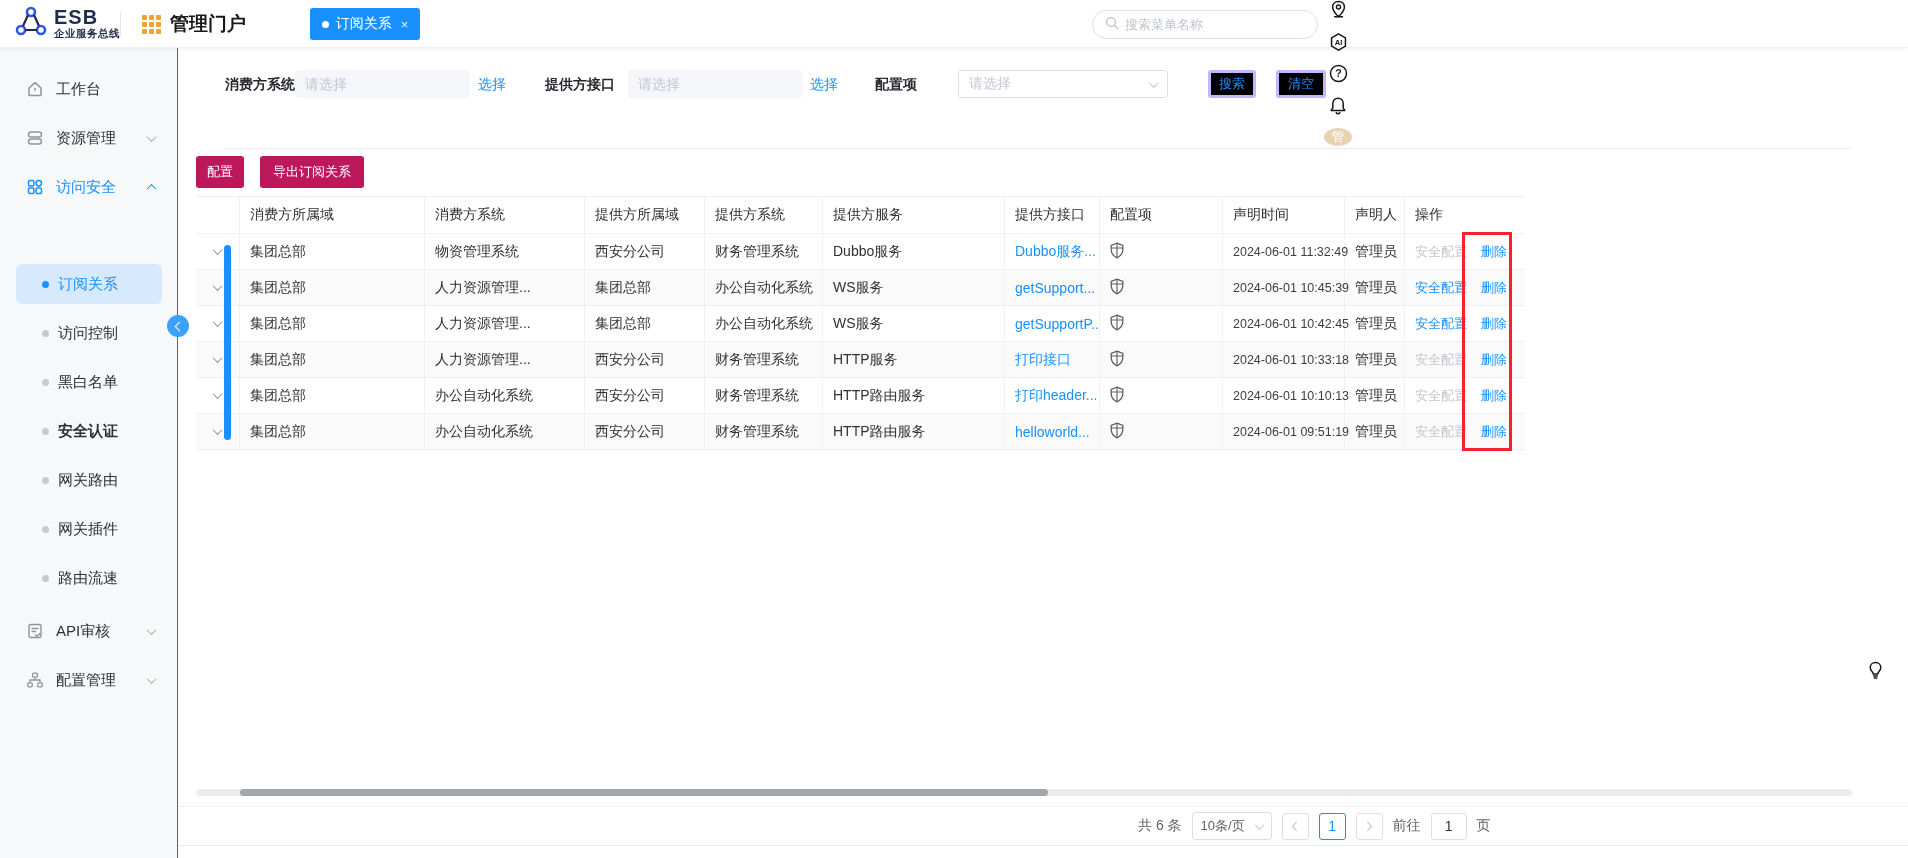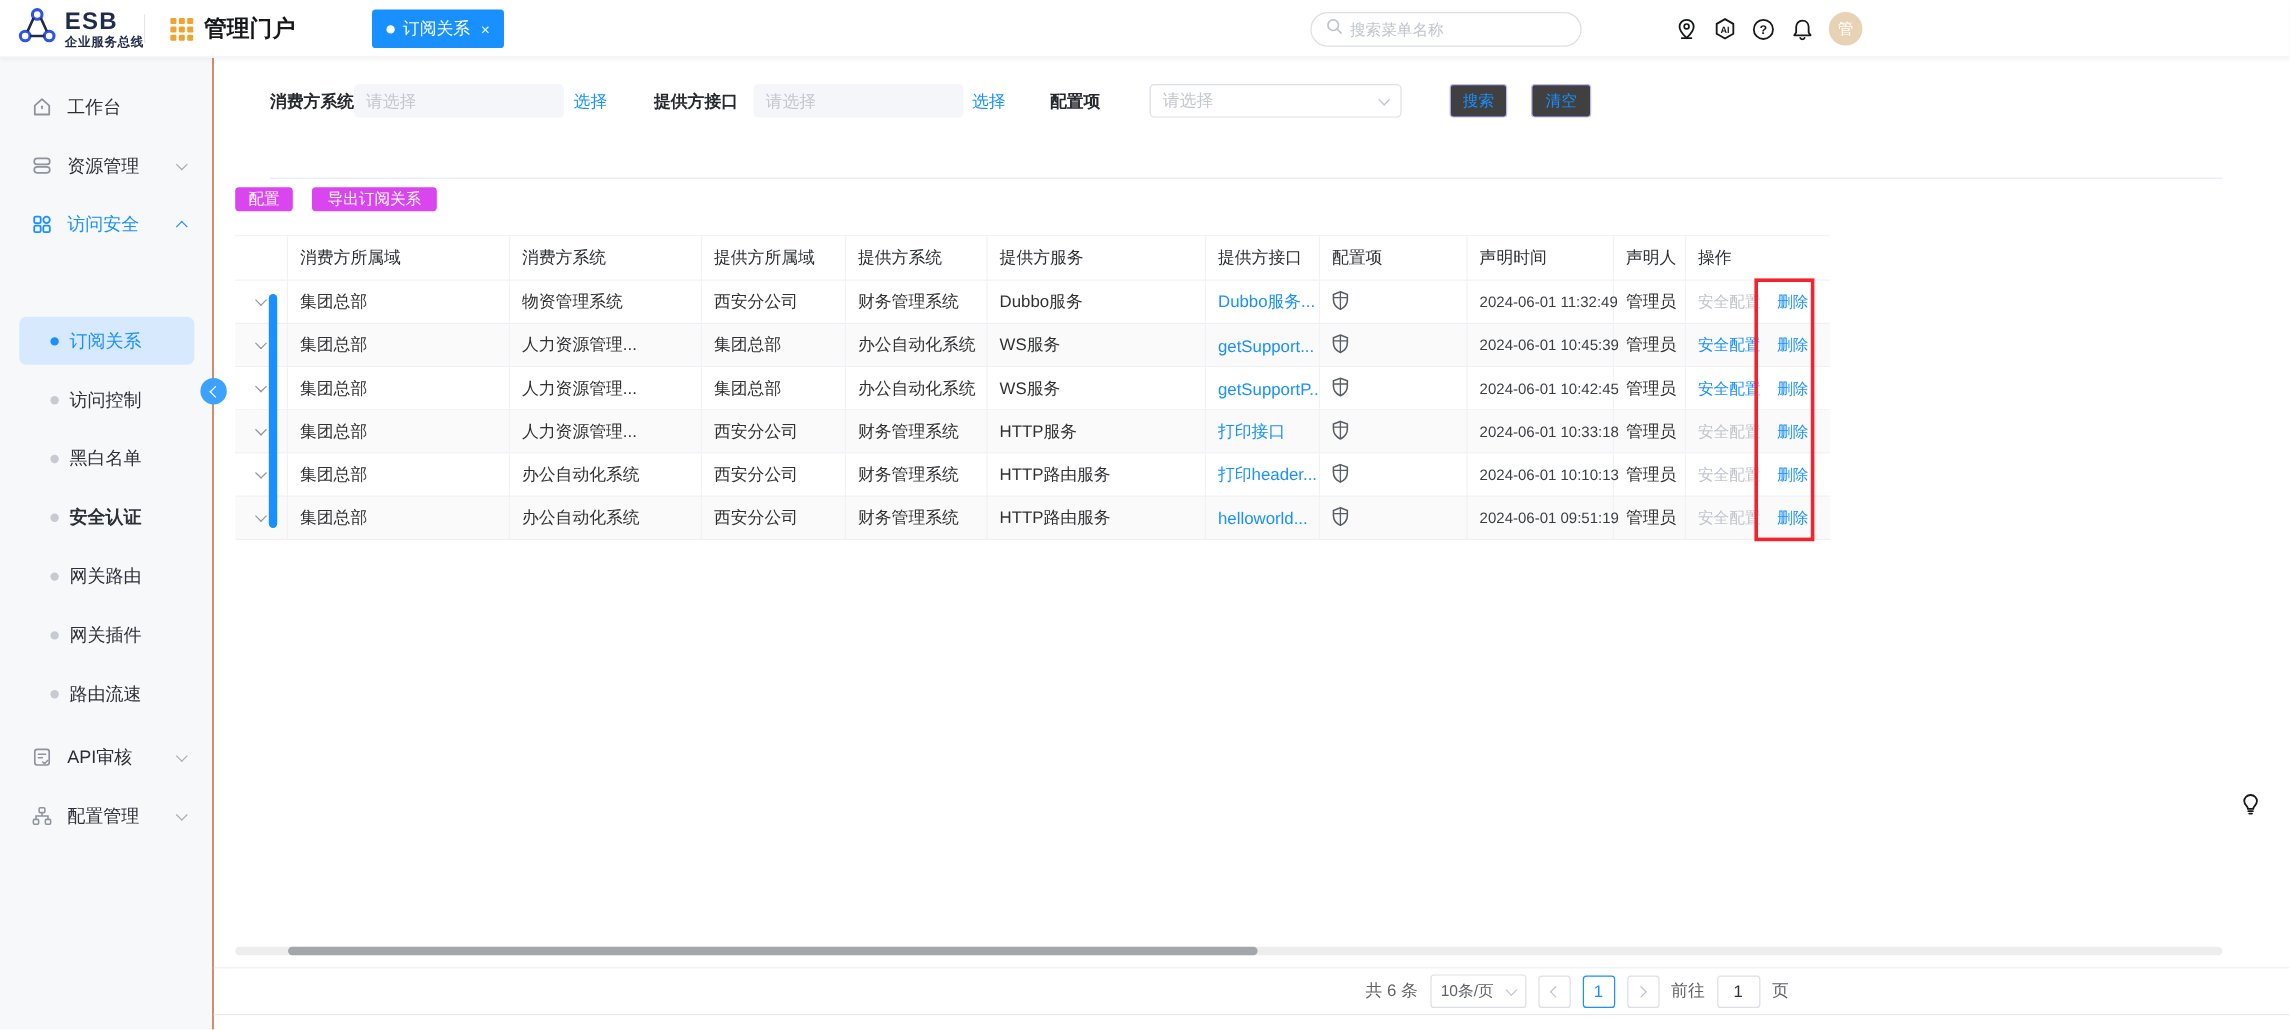--- a/index.html
+++ b/index.html
@@ -20,21 +20,21 @@
   .grid9 { display:grid; grid-template-columns:repeat(3,5px); grid-auto-rows:5px; gap:2px; }
   .grid9 span { background:#f0a32f; border-radius:1px; }
   .tab { position:absolute; left:310px; top:8px; width:110px; height:32px; background:#1890ff; border-radius:3px;
     display:flex; align-items:center; justify-content:center; gap:7px; color:#fff; font-size:14px; cursor:pointer; }
   .tab-dot { width:7px; height:7px; border-radius:50%; background:#fff; }
   .tab-close { font-size:13px; opacity:.9; margin-left:2px; }
   .search-pill { position:absolute; left:1092px; top:10px; width:226px; height:29px; border:1px solid #dcdfe6;
     border-radius:15px; display:flex; align-items:center; padding-left:12px; gap:6px; background:#fff; }
   .search-pill input { border:none; outline:none; font-size:13px; width:160px; background:transparent; color:#606266; }
   .search-pill input::placeholder { color:#bfc4cc; }
-  .top-icons { position:absolute; left:1396px; top:0; height:48px; display:flex; align-items:center; gap:13px; }
+  .top-icons { position:absolute; left:1324px; top:0; height:48px; display:flex; align-items:center; gap:13px;flex-direction:column; }
   .tico { width:19px; height:19px; display:flex; align-items:center; justify-content:center; cursor:pointer; }
   .avatar { width:28px; height:28px; border-radius:50%; background:#e7d2b4; color:#fff; font-size:13px;
     display:flex; align-items:center; justify-content:center; cursor:pointer; }
 
   
   .sidebar { position:absolute; left:0; top:48px; width:178px; height:810px; background:#f7f8fa; border-right:1px solid #c2410c; }
   .side-item { position:absolute; left:0; width:178px; height:40px; display:flex; align-items:center; cursor:pointer; font-size:15px; color:#2b2f36; }
   .side-item .sicon { position:absolute; left:26px; width:18px; height:18px; display:flex; align-items:center; justify-content:center; }
   .side-item .slabel { position:absolute; left:56px; }
   .side-item .schev { position:absolute; left:148px; color:#a8abb2; }
@@ -59,26 +59,26 @@
   
   .flabel { position:absolute; top:76px; font-size:14px; font-weight:bold; color:#26292e; }
   .finput { position:absolute; top:70px; height:28px; background:#f4f6f9; border:none; border-radius:4px;
     font-size:14px; padding:0 10px; color:#606266; outline:none; }
   .finput::placeholder { color:#c3c7cf; }
   .flink { position:absolute; top:76px; font-size:14px; color:#1890ff; cursor:pointer; }
   .fselect { position:absolute; left:958px; top:70px; width:210px; height:28px; border:1px solid #dcdfe6; border-radius:4px;
     background:#fff; display:flex; align-items:center; justify-content:space-between; padding:0 10px; cursor:pointer; }
   .fselect .ph { font-size:14px; color:#c3c7cf; }
   .fselect .chev { color:#c0c4cc; }
-  .obtn { position:absolute; top:70px; height:28px; border:1px solid #c4b5fd; border-radius:3px; background:#404040;
+  .obtn { position:absolute; top:70px; height:28px; border:3px solid #c4b5fd; border-radius:3px; background:#000000;
     color:#1890ff; font-size:13px; cursor:pointer; font-family:inherit; }
   .divider-line { position:absolute; left:225px; top:148px; width:1627px; height:1px; background:#e9ebf2; }
 
   
-  .pbtn { position:absolute; top:156px; height:20px; background:#d946ef; border:none; border-radius:3px;
+  .pbtn { position:absolute; top:156px; height:32px; background:#be185d; border:none; border-radius:3px;
     color:#fff; font-size:13px; cursor:pointer; font-family:inherit; }
 
   
   .table { position:absolute; left:196px; top:196px; width:1329px; border-top:1px solid #eef0f5; }
   .tr { display:grid; grid-template-columns:44px 185px 160px 120px 118px 182px 95px 123px 122px 60px 120px;
     border-bottom:1px solid #eef0f5; background:#fff; }
   .tr.head { height:37px; }
   .tr.body-row { height:36px; }
   .tr.striped { background:#fafafa; }
   .th, .td { display:flex; align-items:center; padding:0 10px; font-size:14px; color:#303133; border-right:1px solid #f0f2f6; overflow:hidden; white-space:nowrap; }

